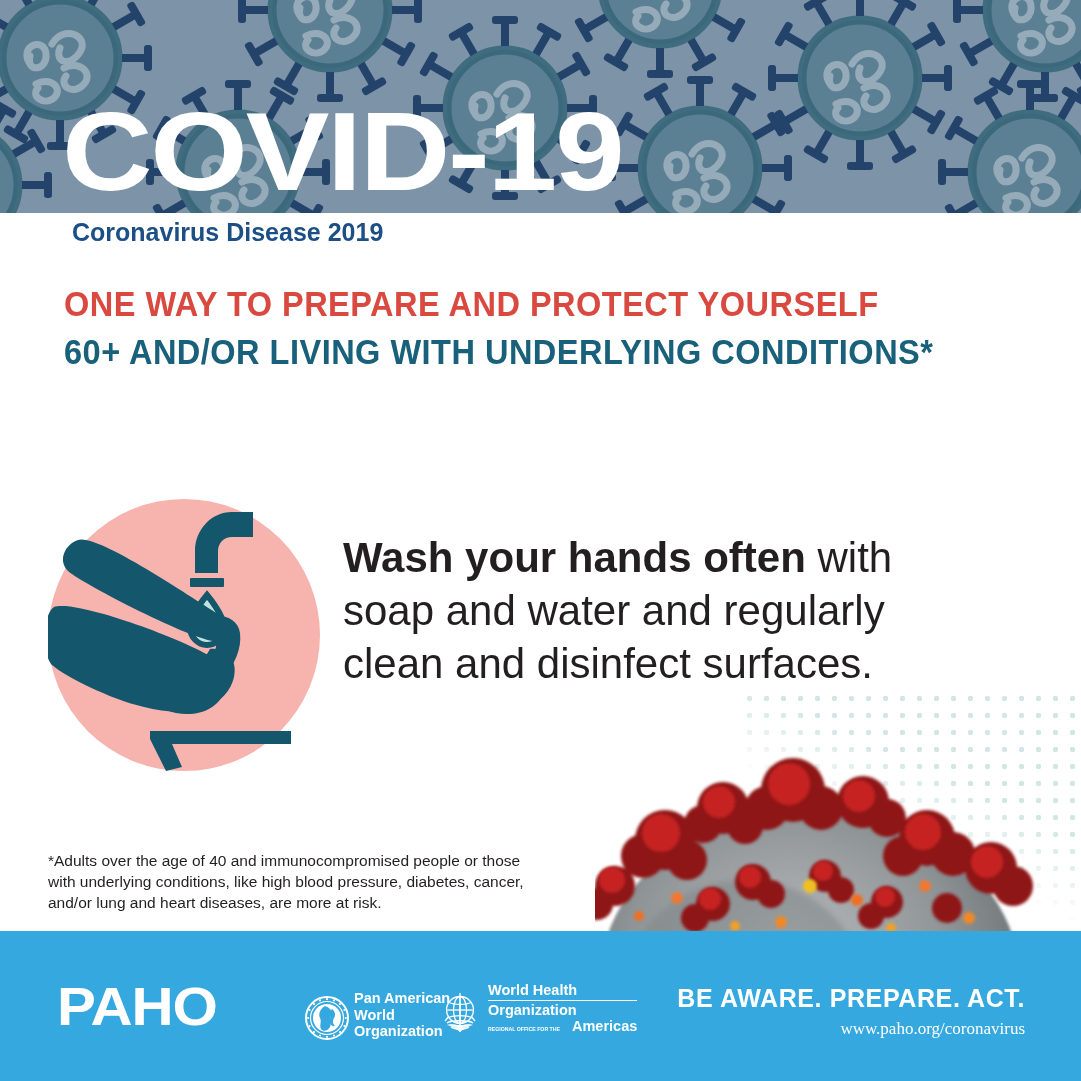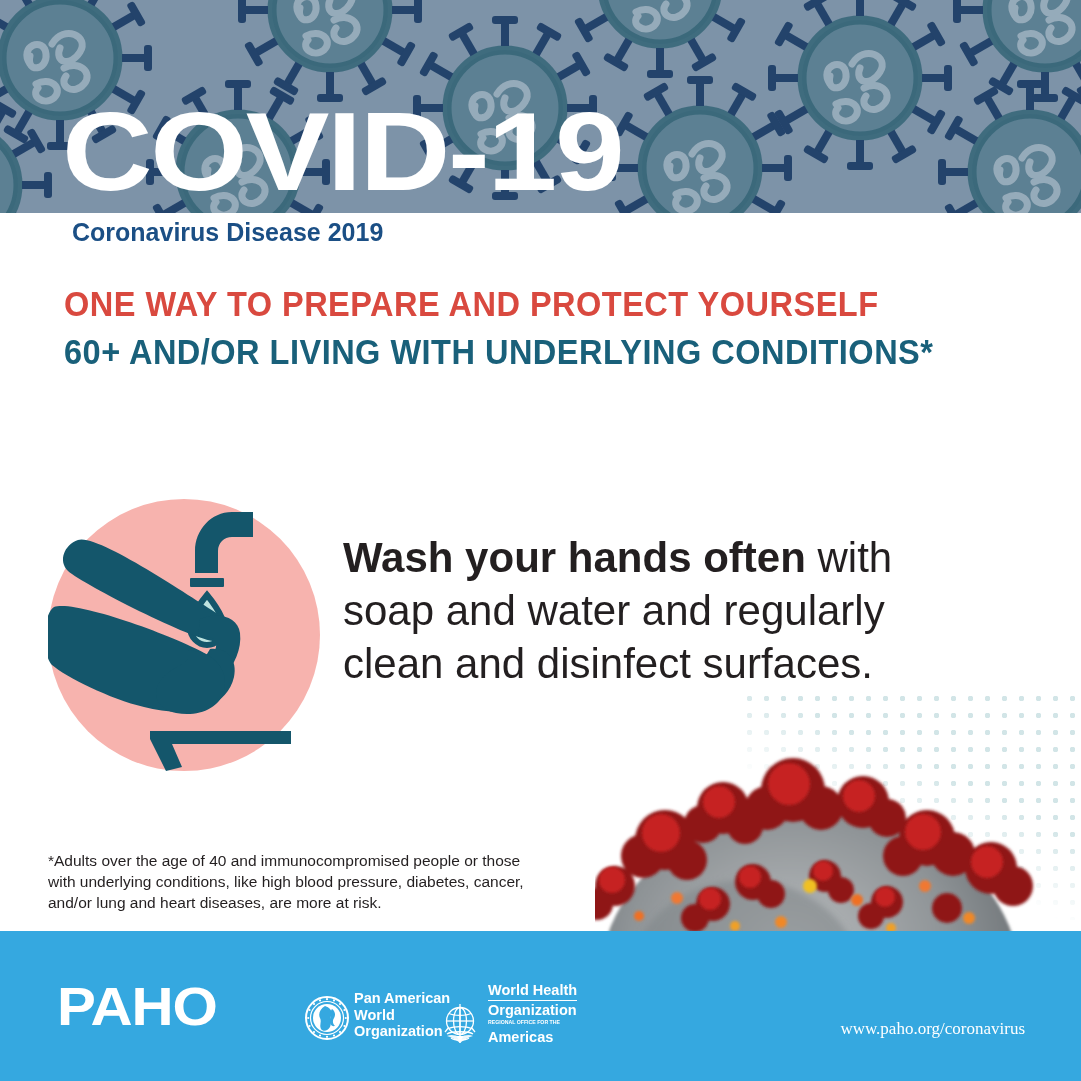--- a/index.html
+++ b/index.html
@@ -189,22 +189,21 @@
     white-space: nowrap;
   }
   .who-rule {
     border-top: 1.5px solid #ffffff;
     margin-top: 1px;
     padding-top: 1px;
   }
   .who-region {
     display: flex;
     align-items: baseline;
-    gap: 3px;
-    flex-direction: column;
+    gap: 12px;
   }
   .who-region .tiny {
     font-size: 5.2px;
     font-weight: bold;
     letter-spacing: 0px;
     line-height: 8px;
     color: #ffffff;
     white-space: nowrap;
   }
   .who-region .americas {
@@ -491,15 +490,16 @@
     <div>
       <div class="lockup-text">World Health</div>
       <div class="lockup-text who-rule">Organization</div>
       <div class="who-region">
         <span class="tiny">REGIONAL OFFICE FOR THE</span>
         <span class="americas">Americas</span>
       </div>
     </div>
   </div>
 
+  <div class="tagline">BE AWARE. PREPARE. ACT.</div>
   <a class="site-url" href="#" style="text-decoration:none;">www.paho.org/coronavirus</a>
 
 </div>
 
 </body></html>

